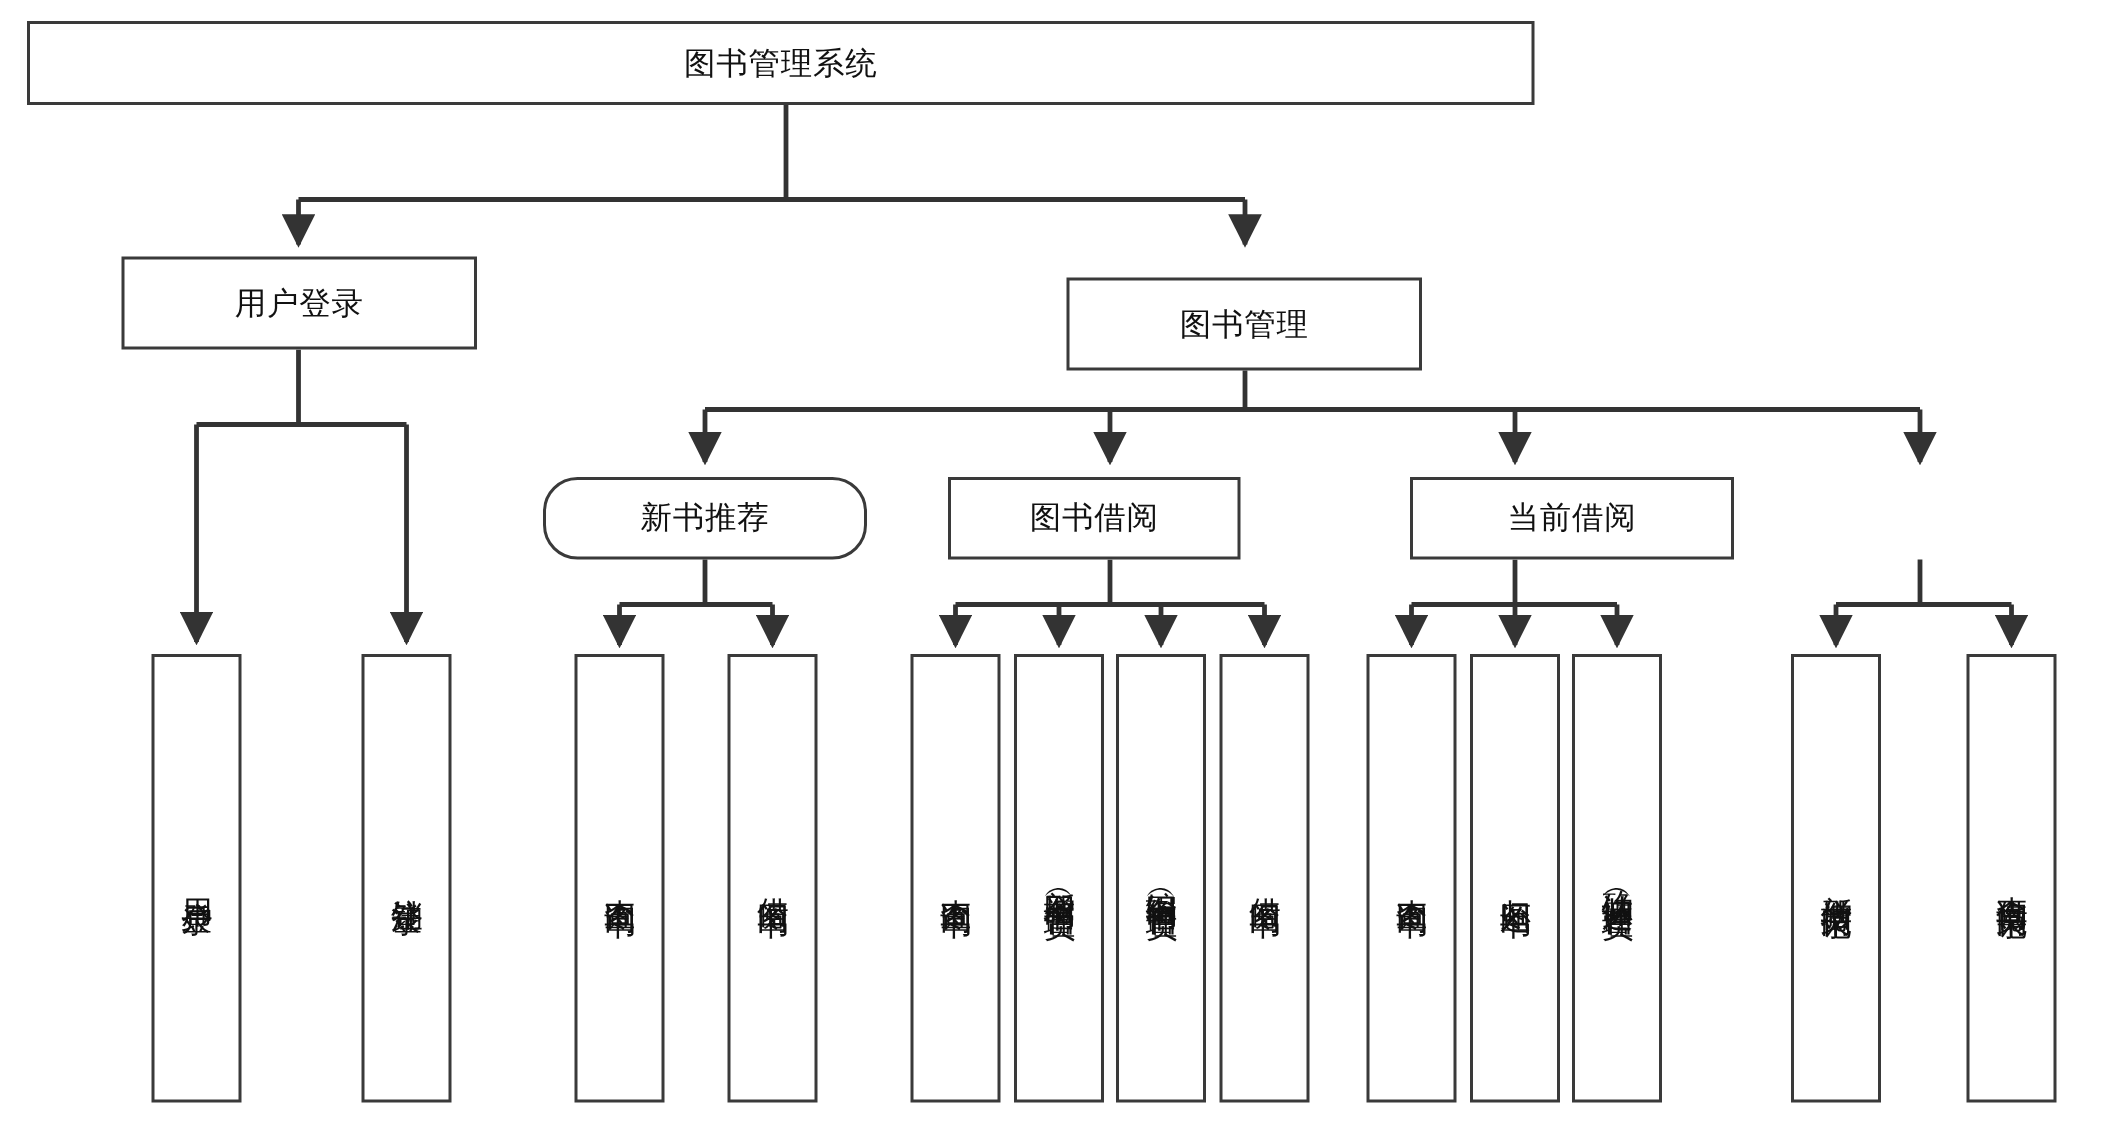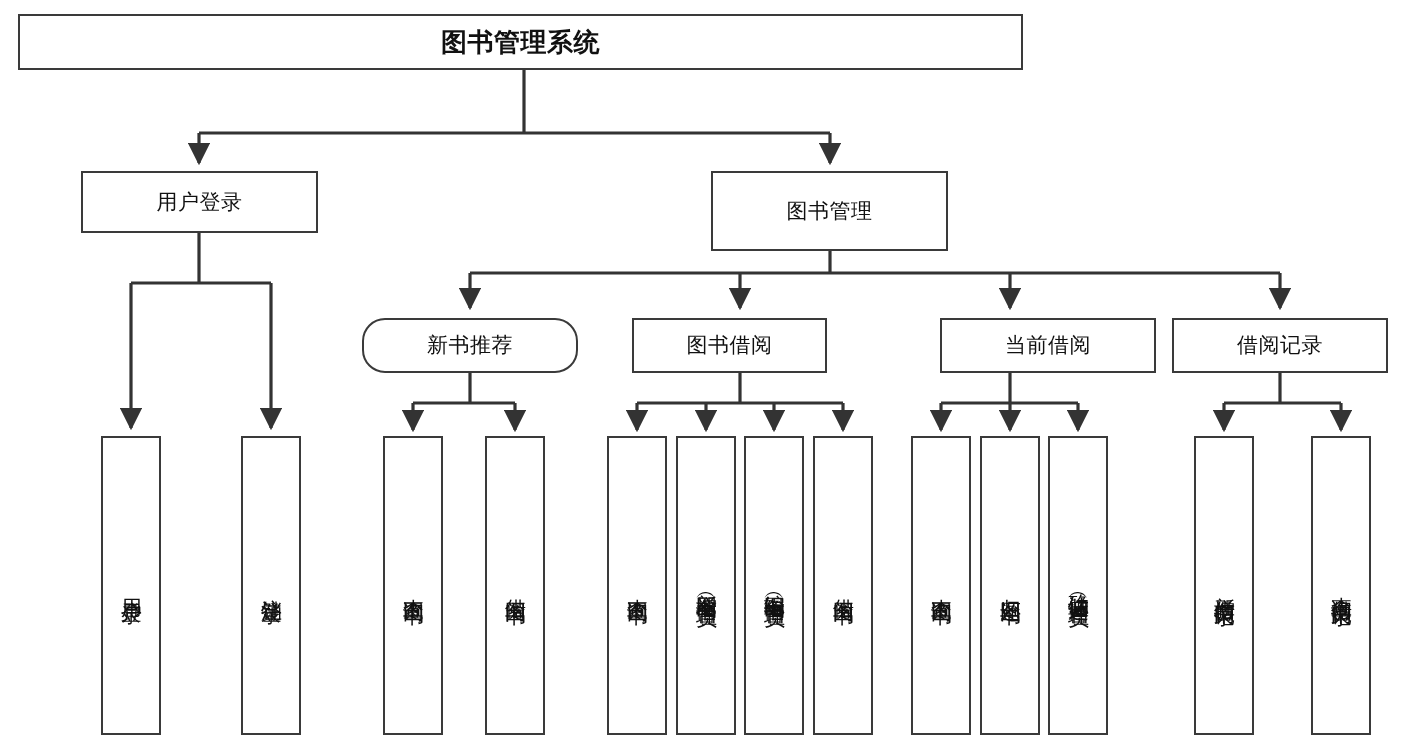--- a/index.html
+++ b/index.html
@@ -37,21 +37,21 @@
     justify-content: center;
     z-index: 3;
   }
   .node-label {
     font-size: 21px;
     line-height: 1.25;
     color: #111111;
     letter-spacing: 0.5px;
     white-space: nowrap;
   }
-  .node.root .node-label { font-size: 26px; font-weight: bold; }
+  .node.root .node-label { font-size: 21px; }
   .node.branch .node-label { font-size: 21px; }
   .node.sub .node-label { font-size: 21px; }
 
   .node.leaf {
     align-items: center;
     justify-content: center;
     padding: 6px 2px;
   }
   .node.leaf .node-label {
     writing-mode: vertical-rl;
@@ -127,35 +127,32 @@
     </g>
   </svg>
 
   <div class="node root" style="left:18px; top:14px; width:1005px; height:56px;">
     <span class="node-label">图书管理系统</span>
   </div>
 
   <div class="node branch" style="left:81px; top:171px; width:237px; height:62px;">
     <span class="node-label">用户登录</span>
   </div>
-  <div class="node branch" style="left:711px; top:171px; width:237px; height:80px;font-family:Liberation Serif, serif;">
+  <div class="node branch" style="left:711px; top:185px; width:237px; height:62px;font-family:Liberation Serif, serif;">
     <span class="node-label">图书管理</span>
   </div>
 
   <div class="node sub" style="left:362px; top:318px; width:216px; height:55px;border-radius:23px;">
     <span class="node-label">新书推荐</span>
   </div>
   <div class="node sub" style="left:632px; top:318px; width:195px; height:55px;">
     <span class="node-label">图书借阅</span>
   </div>
   <div class="node sub" style="left:940px; top:318px; width:216px; height:55px;">
     <span class="node-label">当前借阅</span>
-  </div>
-  <div class="node sub" style="left:1172px; top:318px; width:216px; height:55px;">
-    <span class="node-label">借阅记录</span>
   </div>
 
   <div class="node leaf" style="left:101px; top:436px; width:60px; height:299px;">
     <span class="node-label">用户登录</span>
   </div>
   <div class="node leaf" style="left:241px; top:436px; width:60px; height:299px;">
     <span class="node-label">注销登录</span>
   </div>
 
   <div class="node leaf" style="left:383px; top:436px; width:60px; height:299px;">

